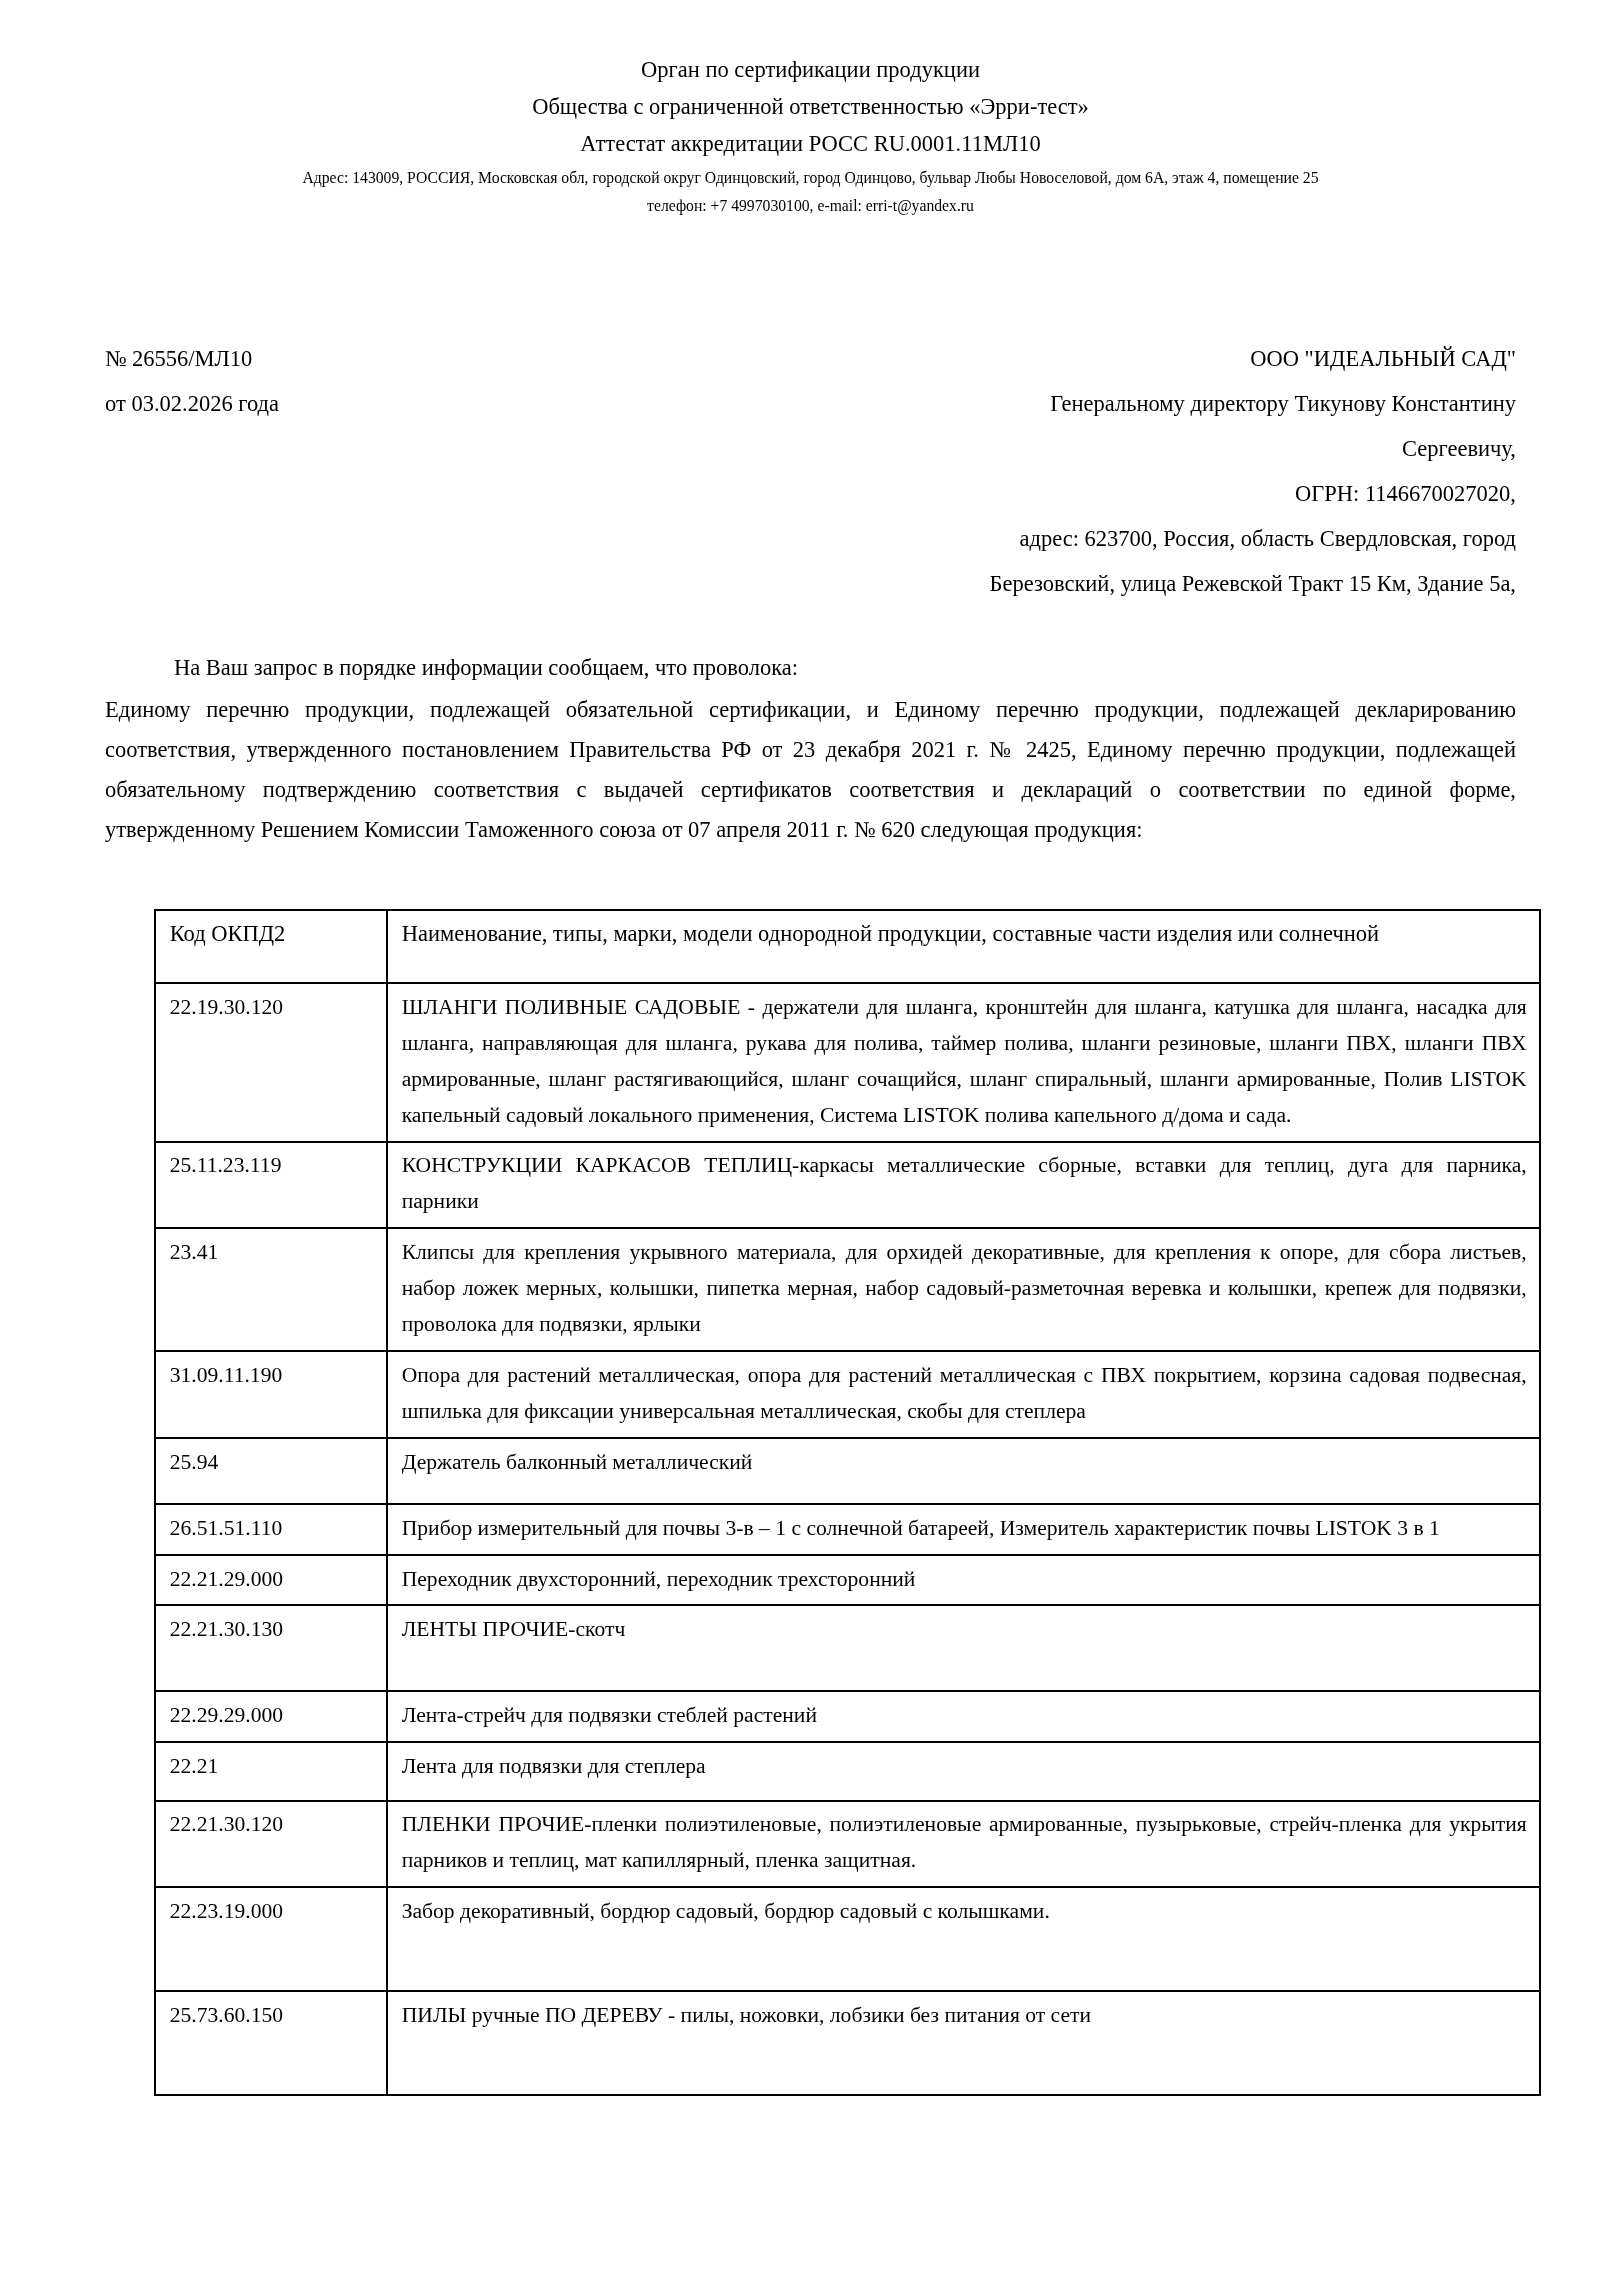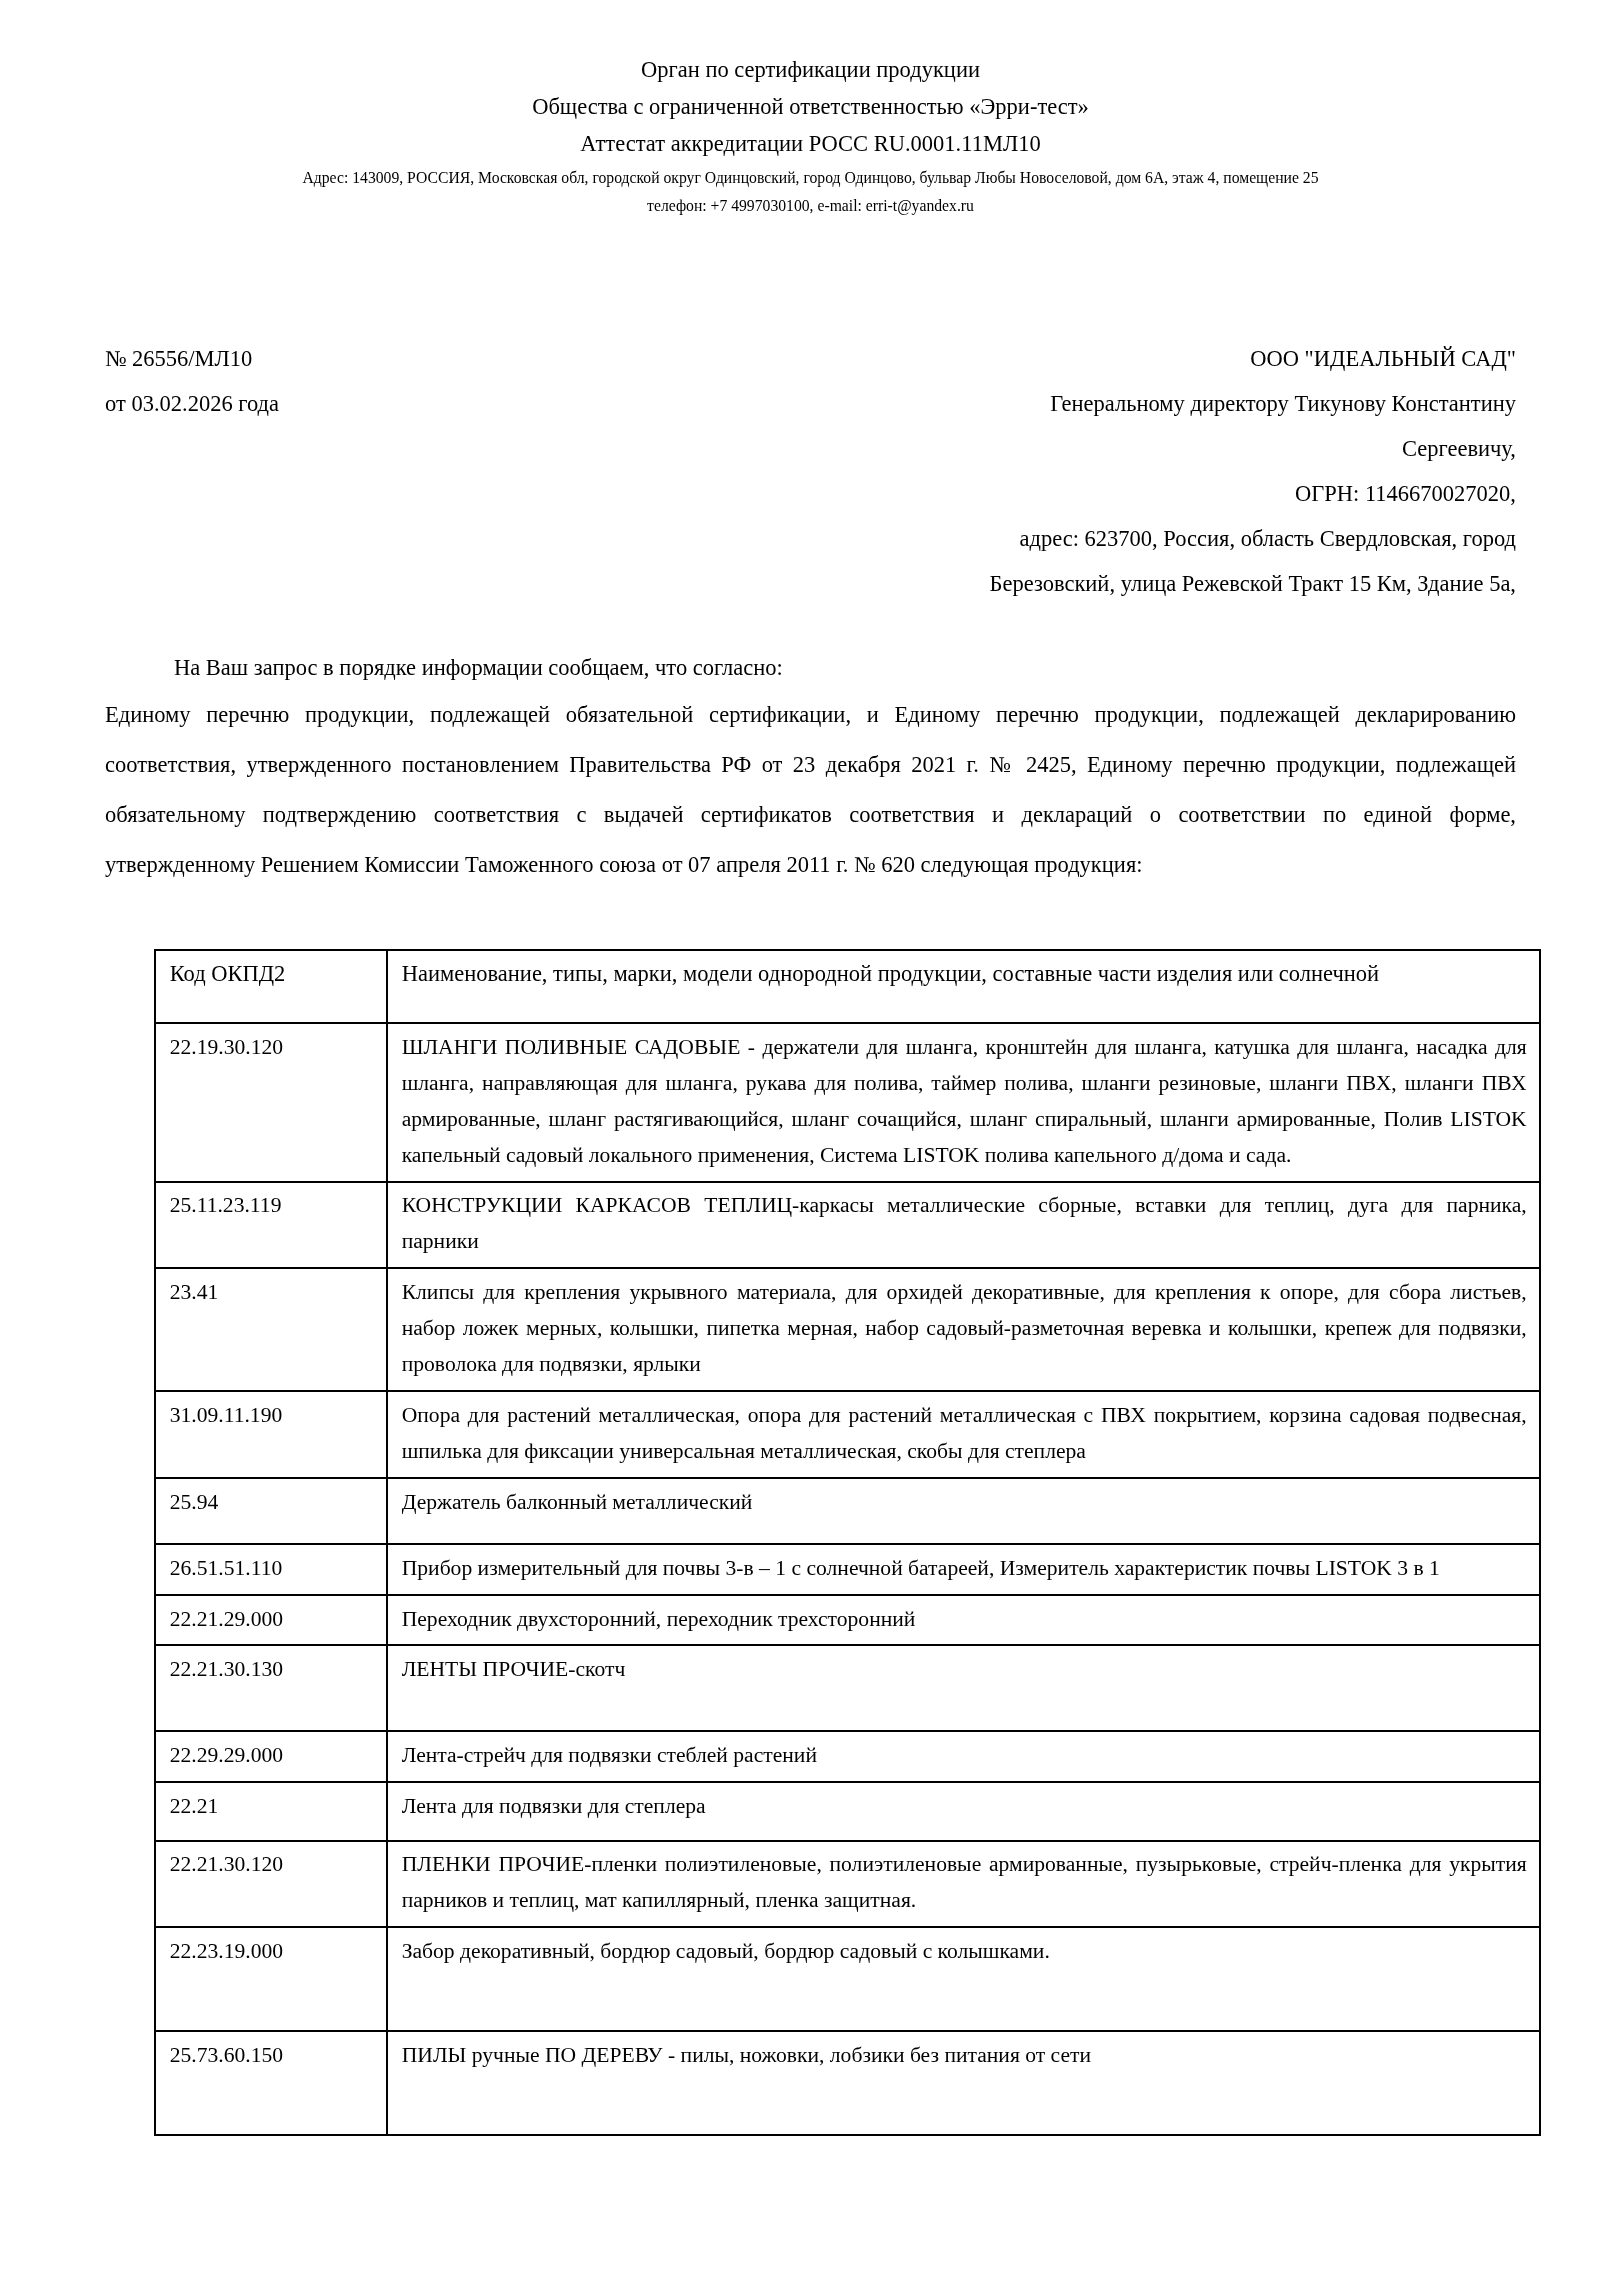--- a/index.html
+++ b/index.html
@@ -21,21 +21,21 @@
   .lh-address { width:1176px; margin:2px auto 0 auto; }
 
   
   .ref-row { display:flex; align-items:flex-start; margin-top:116px; }
   .ref { font-size:22.5px; line-height:45px; white-space:nowrap; }
   .addressee { flex:1; text-align:right; font-size:22.5px; line-height:45px; }
 
   
   .body-block { margin-top:39px; }
   .intro-par { font-size:22.5px; line-height:45px; text-indent:69px; }
-  .main-par  { font-size:22.5px; line-height:50px; text-align:justify; }
+  .main-par  { font-size:22.5px; line-height:40px; text-align:justify; }
 
   
   table.products {
     border-collapse:collapse;
     table-layout:fixed;
     margin-top:59px;
     margin-left:49px;
     width:calc(100% - 24.5px);
     border:2.9px solid #000000;
     font-size:21.6px;
@@ -85,21 +85,21 @@
       <div>ООО "ИДЕАЛЬНЫЙ САД"</div>
       <div>Генеральному директору Тикунову Константину</div>
       <div>Сергеевичу,</div>
       <div>ОГРН: 1146670027020,</div>
       <div>адрес: 623700, Россия, область Свердловская, город</div>
       <div>Березовский, улица Режевской Тракт 15 Км, Здание 5а,</div>
     </div>
   </div>
 
   <div class="body-block">
-    <p class="intro-par">На Ваш запрос в порядке информации сообщаем, что согласно:</p>
+    <p class="intro-par">На Ваш запрос в порядке информации сообщаем, что проволока:</p>
     <p class="main-par">Единому перечню продукции, подлежащей обязательной сертификации, и Единому перечню продукции, подлежащей декларированию соответствия, утвержденного постановлением Правительства РФ от 23 декабря 2021 г. № 2425, Единому перечню продукции, подлежащей обязательному подтверждению соответствия с выдачей сертификатов соответствия и деклараций о соответствии по единой форме, утвержденному Решением Комиссии Таможенного союза от 07 апреля 2011 г. № 620 следующая продукция:</p>
   </div>
 
   <table class="products">
     <colgroup>
         <col class="c-code">
         <col>
       </colgroup>
     <tbody>
       <tr>

